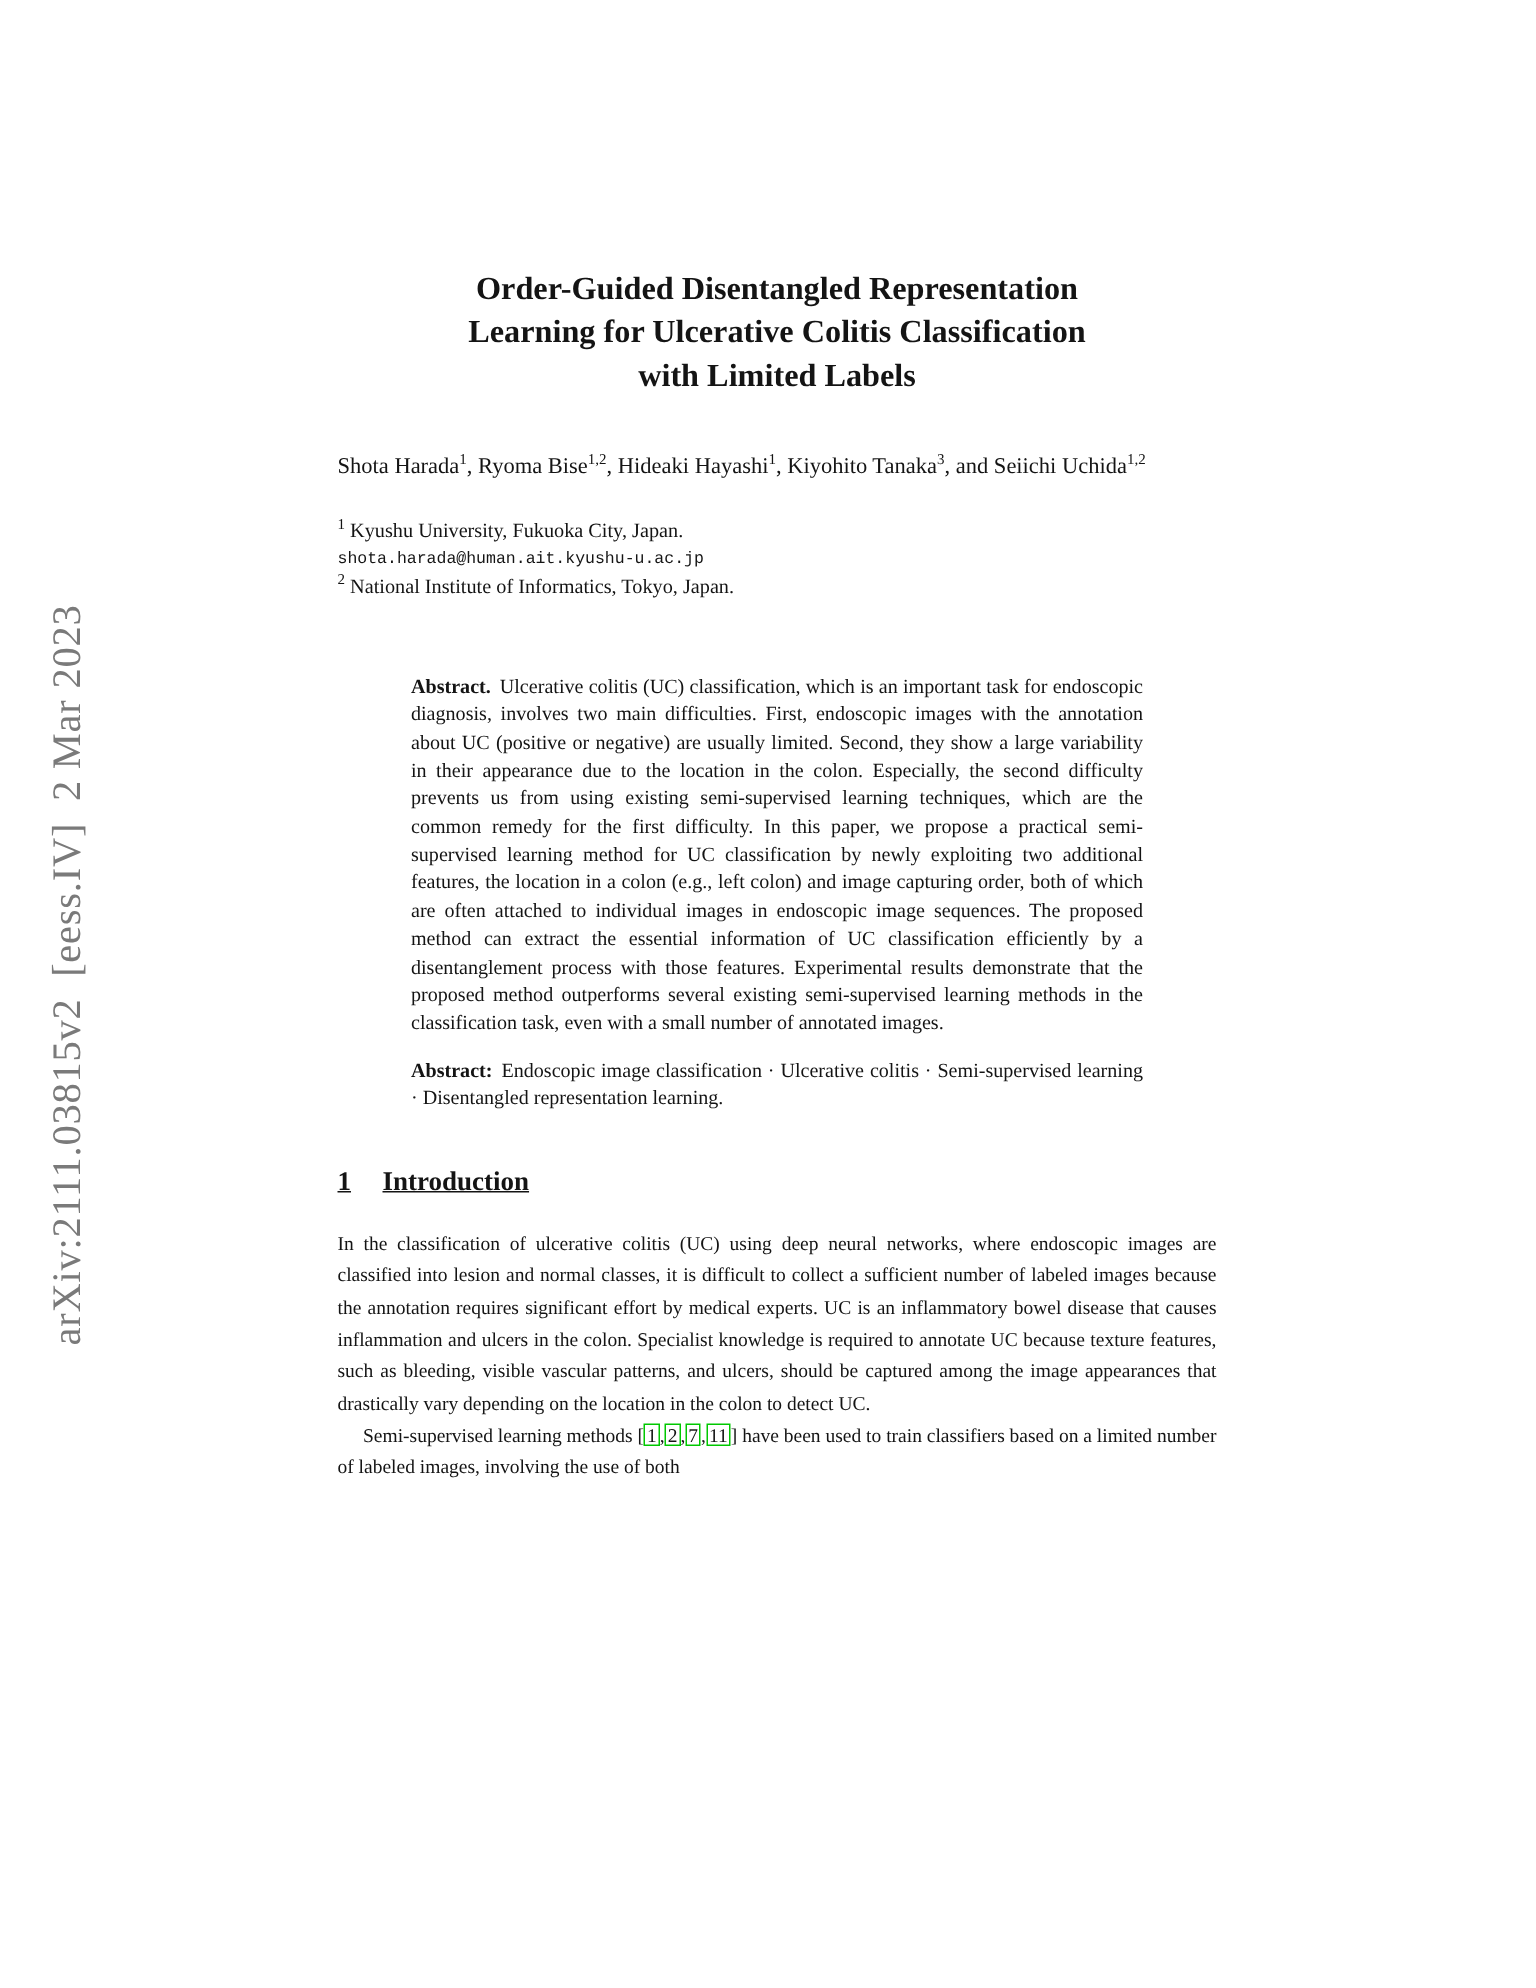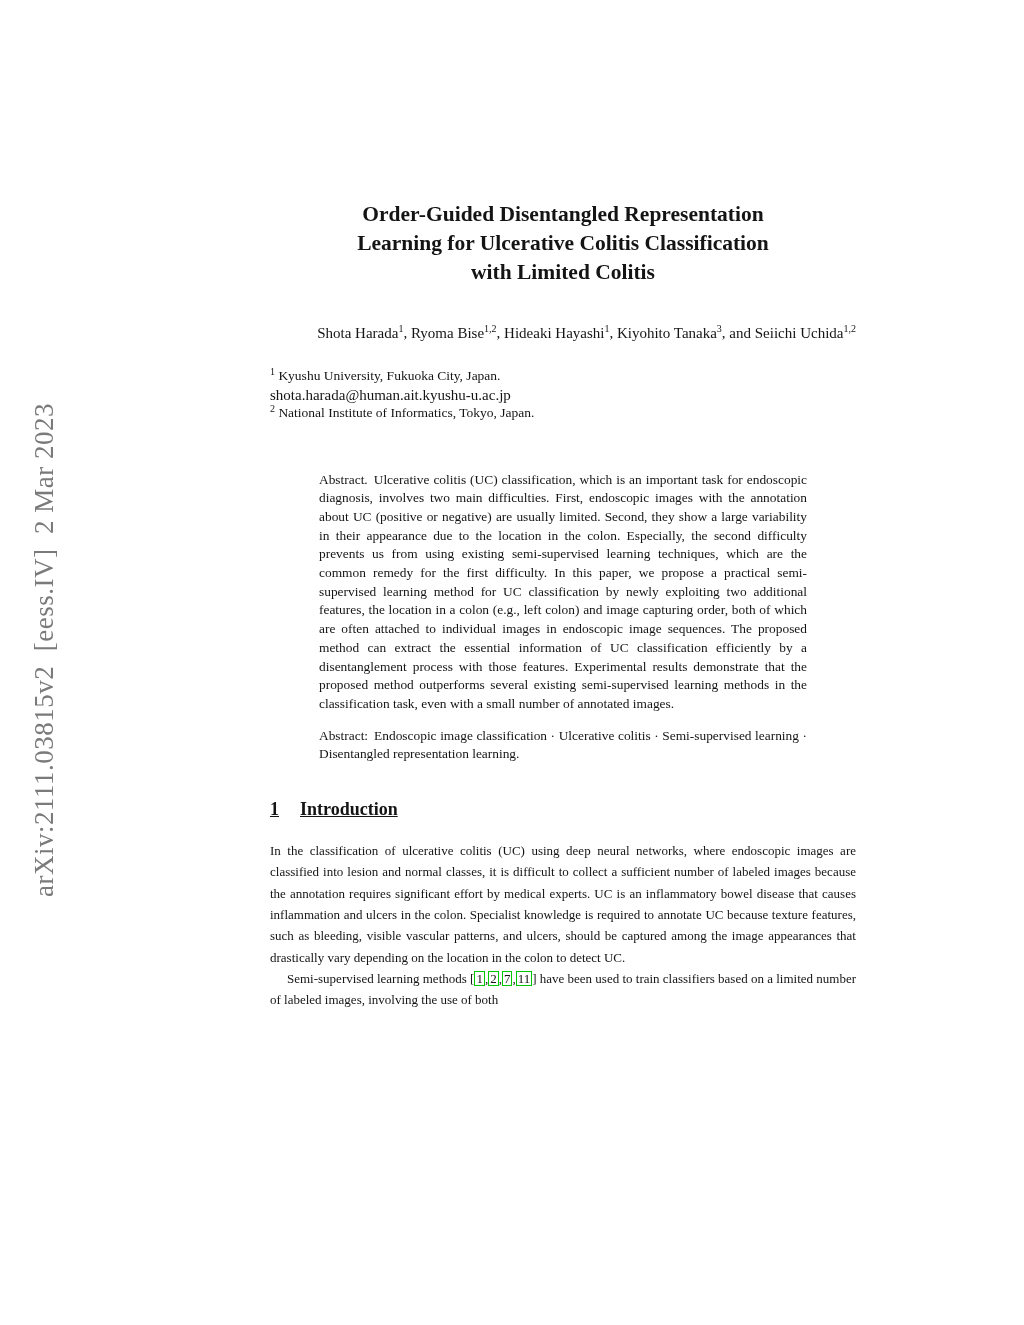--- a/index.html
+++ b/index.html
@@ -22,36 +22,35 @@
     transform: rotate(-90deg);
     text-align: center;
     font-size: 27px;
     color: #7a7a7a;
     white-space: pre;
     letter-spacing: 0.5px;
   }
   .content {
     position: absolute;
     left: 225px;
-    top: 200px;
+    top: 178px;
     width: 586px;
-    margin-left: 45px;
   }
   .title { text-align: center; font-weight: bold; font-size: 21.5px; line-height: 29px; margin-bottom: 36px; }
-  .authors { text-align: right; font-size: 15px; line-height: 20px; margin-bottom: 24px; }
+  .authors { text-align: left; font-size: 15px; line-height: 20px; margin-bottom: 24px; }
   .authors sup, .aff-sup { font-size: 10px; line-height: 0; }
   .affiliations { font-size: 13.5px; line-height: 18.5px; margin-bottom: 48px; }
-  .aff-line.mono { font-family: Liberation Serif, serif; font-size: 15px; }
+  .aff-line.mono { font-family: Liberation Mono, monospace; font-size: 11px; }
   .abstract-block {
     margin: 0 49px 13px 49px;
     font-size: 13.4px;
     line-height: 18.7px;
     text-align: justify;
   }
-  .abs-label, .kw-label { font-weight: normal; margin-right: 6px; }
+  .abs-label, .kw-label { font-weight: bold; margin-right: 6px; }
   .keywords-block {
     margin: 0 49px 35px 49px;
     font-size: 13.4px;
     line-height: 18.7px;
     text-align: justify;
   }
   .section-heading { font-size: 18px; font-weight: bold; margin-bottom: 20px; text-decoration: underline; }
   .section-heading .sec-title { margin-left: 21px; }
   .body-para {
     font-size: 13px;
@@ -73,21 +72,21 @@
 
 <div class="page">
 
   <div class="watermark">arXiv:2111.03815v2  [eess.IV]  2 Mar 2023</div>
 
   <div class="content">
 
     <div class="title">
       <div>Order-Guided Disentangled Representation</div>
       <div>Learning for Ulcerative Colitis Classification</div>
-      <div>with Limited Colitis</div>
+      <div>with Limited Labels</div>
     </div>
 
     <div class="authors">Shota Harada<sup>1</sup>, Ryoma Bise<sup>1,2</sup>, Hideaki Hayashi<sup>1</sup>, Kiyohito Tanaka<sup>3</sup>, and Seiichi Uchida<sup>1,2</sup></div>
 
     <div class="affiliations">
         <div class="aff-line"><sup class="aff-sup">1</sup> Kyushu University, Fukuoka City, Japan.</div>
         <div class="aff-line mono">shota.harada@human.ait.kyushu-u.ac.jp</div>
         <div class="aff-line"><sup class="aff-sup">2</sup> National Institute of Informatics, Tokyo, Japan.</div>
       </div>
 

